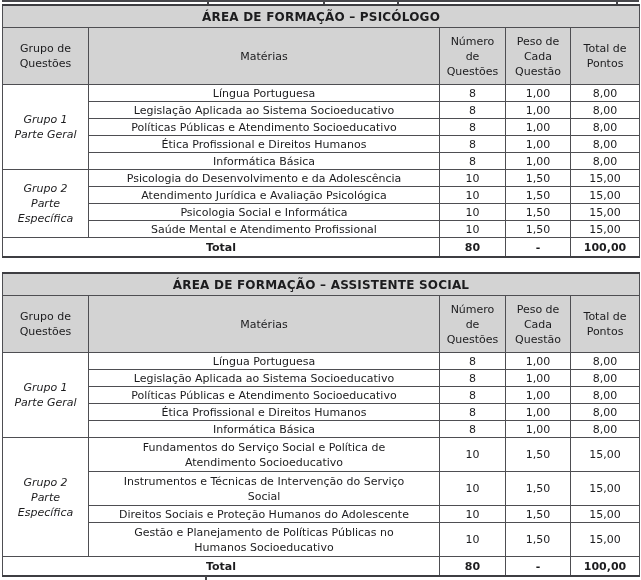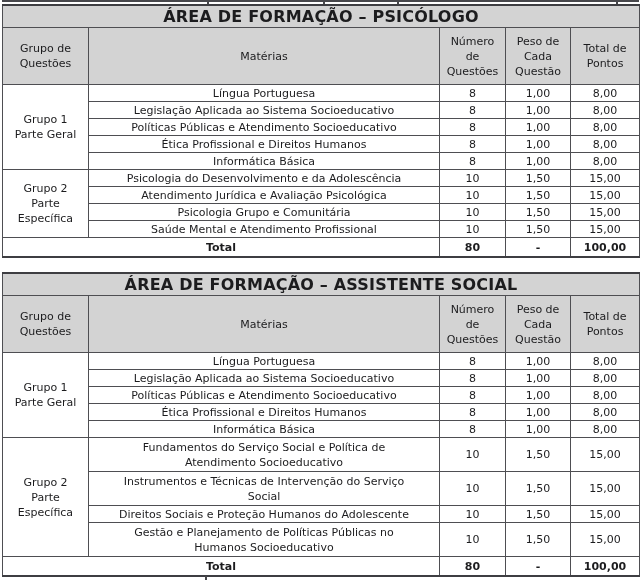--- a/index.html
+++ b/index.html
@@ -22,37 +22,37 @@
   .t1{top:4px;}
   .t2{top:272px;}
   .exam-table th,.exam-table td{
     border:1px solid #4e4e52;
     text-align:center;vertical-align:middle;
     padding:0 2px;
     overflow:hidden;
   }
   .title-row th{
     background:#d3d3d3;
-    font-size:16px;font-weight:bold;
+    font-size:12px;font-weight:bold;
     height:21px;
     border-top:2px solid #3e3e42;
     letter-spacing:0.2px;
   }
   .header-row th{
     background:#d3d3d3;
     font-size:11px;font-weight:normal;
     height:56px;line-height:15px;
     white-space:pre-line;
   }
   .exam-table tbody td{
     font-size:11px;line-height:15px;background:#ffffff;
   }
   .r17{height:17px;}
   .r34{height:34px;}
-  .group-cell{white-space:pre-line;}
+  .group-cell{font-style:italic;white-space:pre-line;}
   .subject-cell{white-space:pre-line;}
   .total-row td{
     background:#d3d3d3;font-weight:bold;height:18px;
     border-bottom:2px solid #3e3e42;
   }
 </style>
 </head>
 <body>
 
 <div class="page">
@@ -131,21 +131,21 @@
         <td>1,50</td>
         <td>15,00</td>
       </tr>
       <tr class="r17">
         <td class="subject-cell">Atendimento Jurídica e Avaliação Psicológica</td>
         <td>10</td>
         <td>1,50</td>
         <td>15,00</td>
       </tr>
       <tr class="r17">
-        <td class="subject-cell">Psicologia Grupo e Comunitária</td>
+        <td class="subject-cell">Psicologia Social e Informática</td>
         <td>10</td>
         <td>1,50</td>
         <td>15,00</td>
       </tr>
       <tr class="r17">
         <td class="subject-cell">Saúde Mental e Atendimento Profissional</td>
         <td>10</td>
         <td>1,50</td>
         <td>15,00</td>
       </tr>

